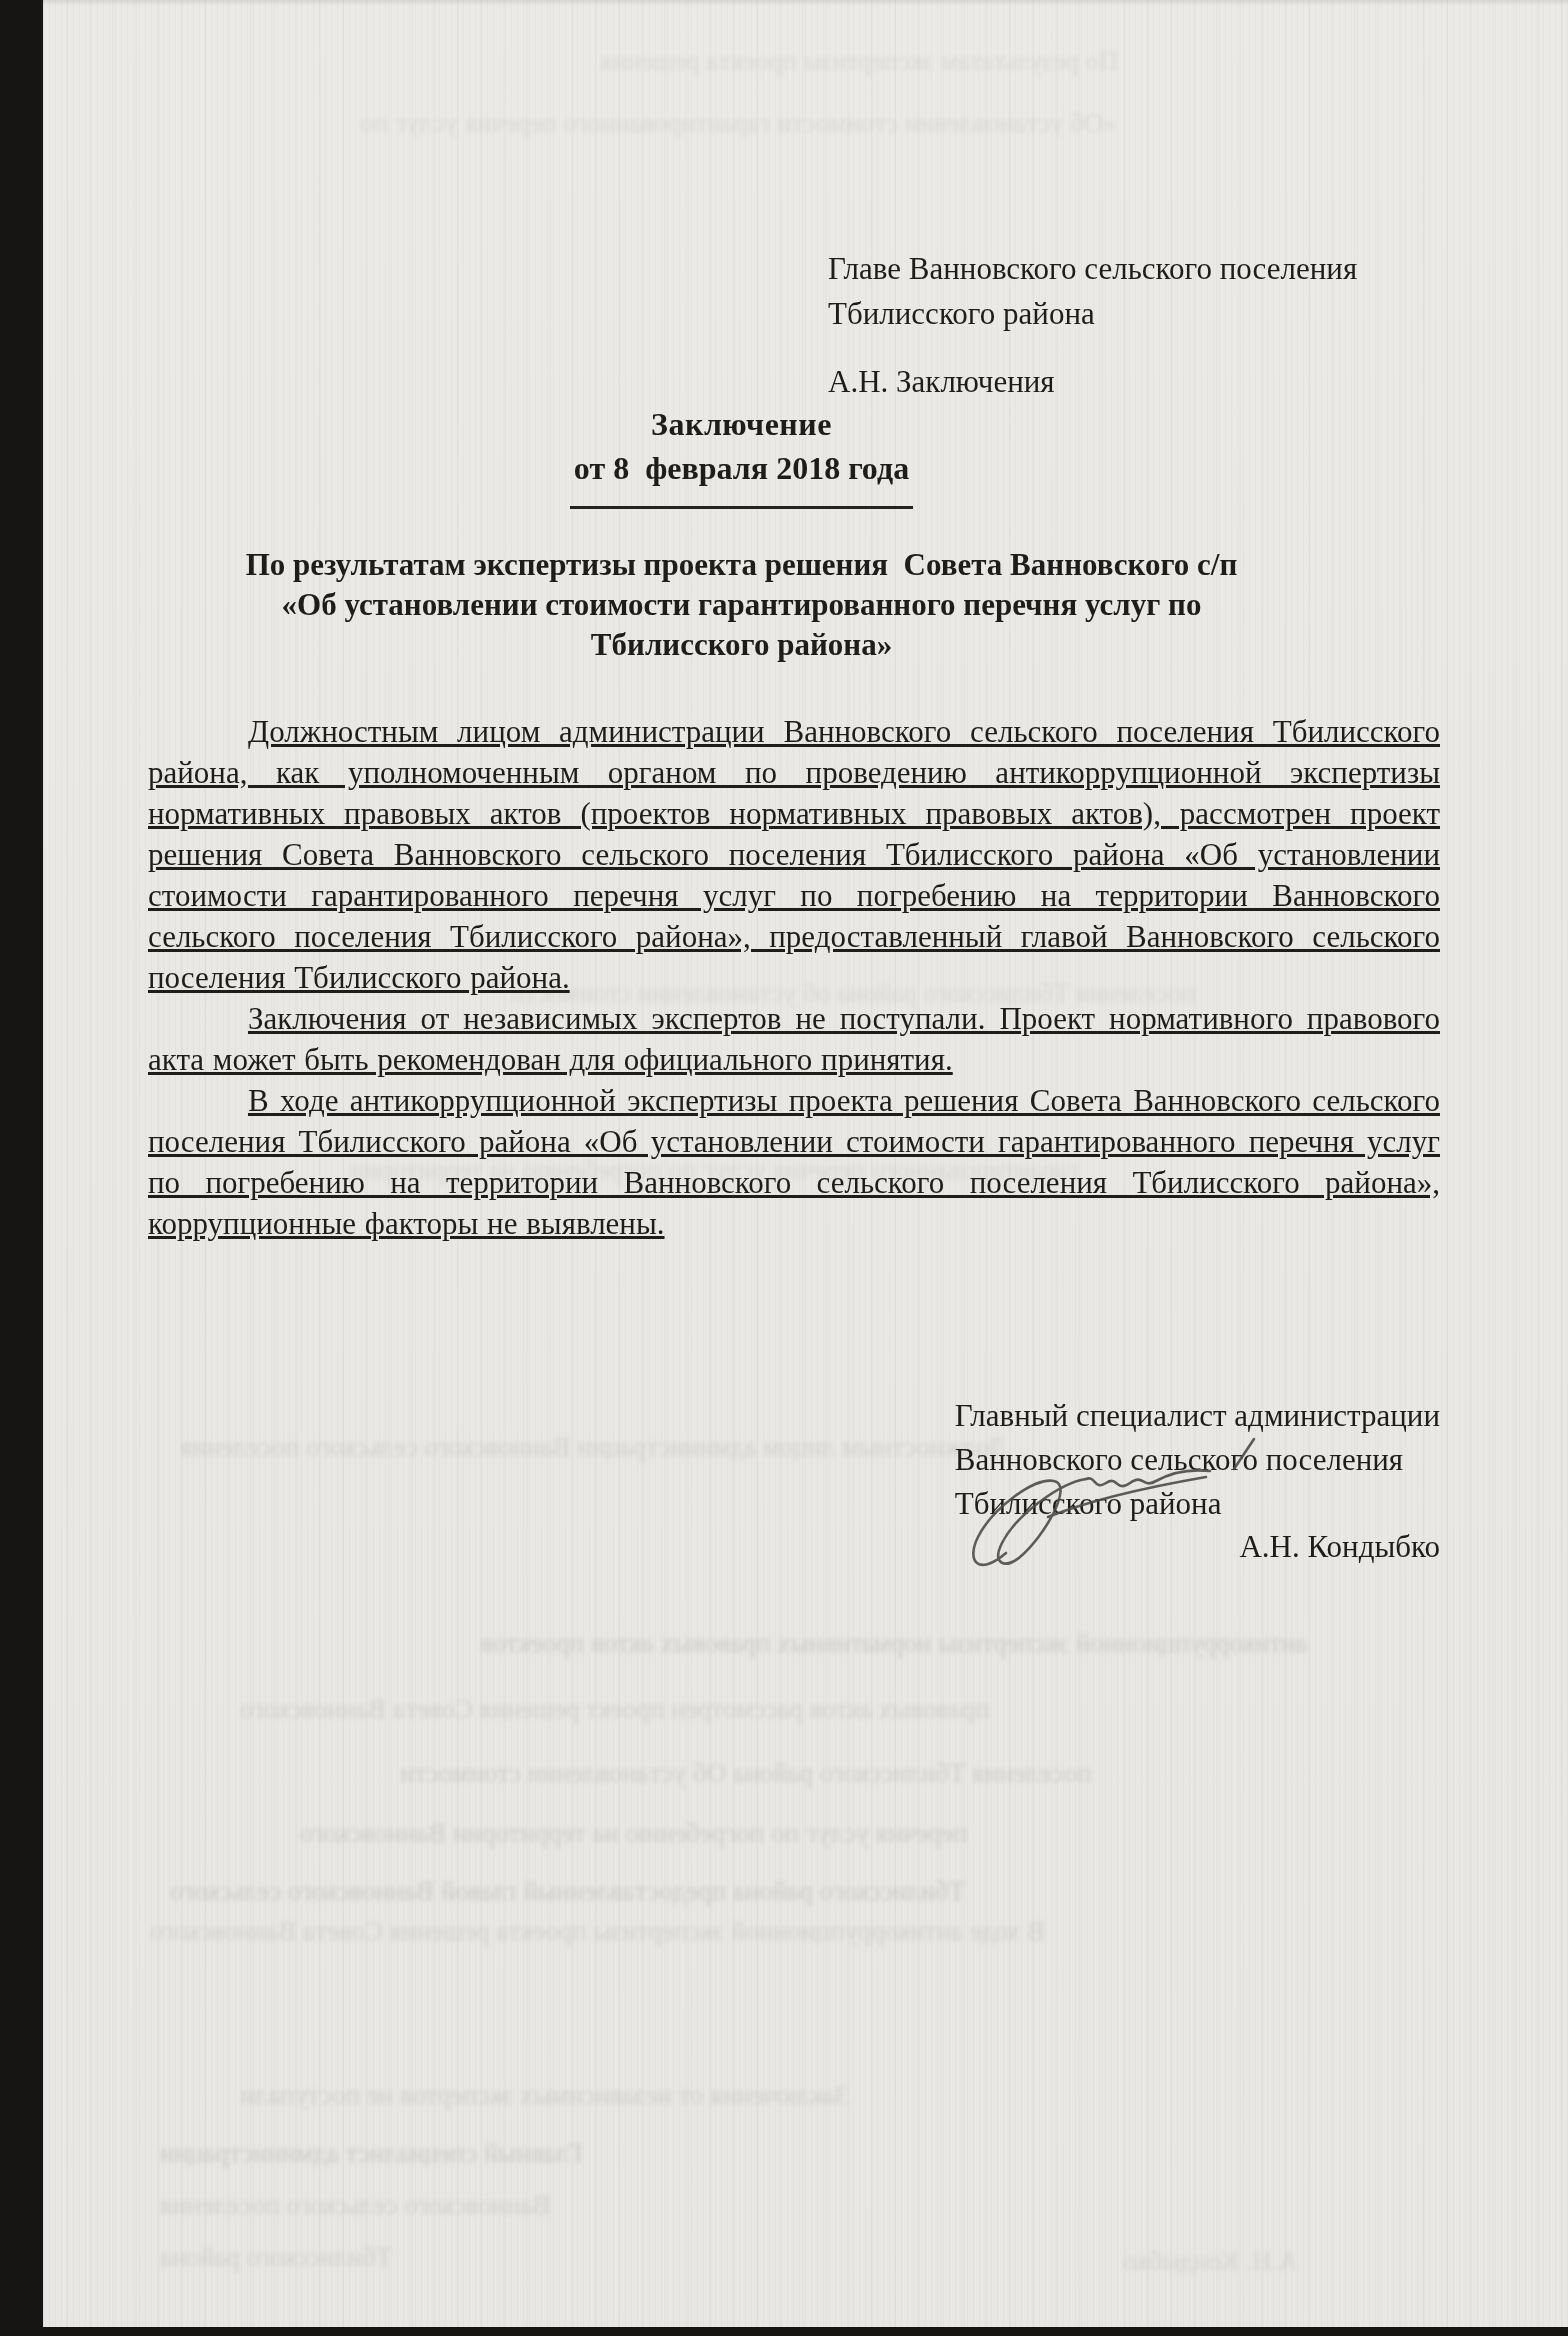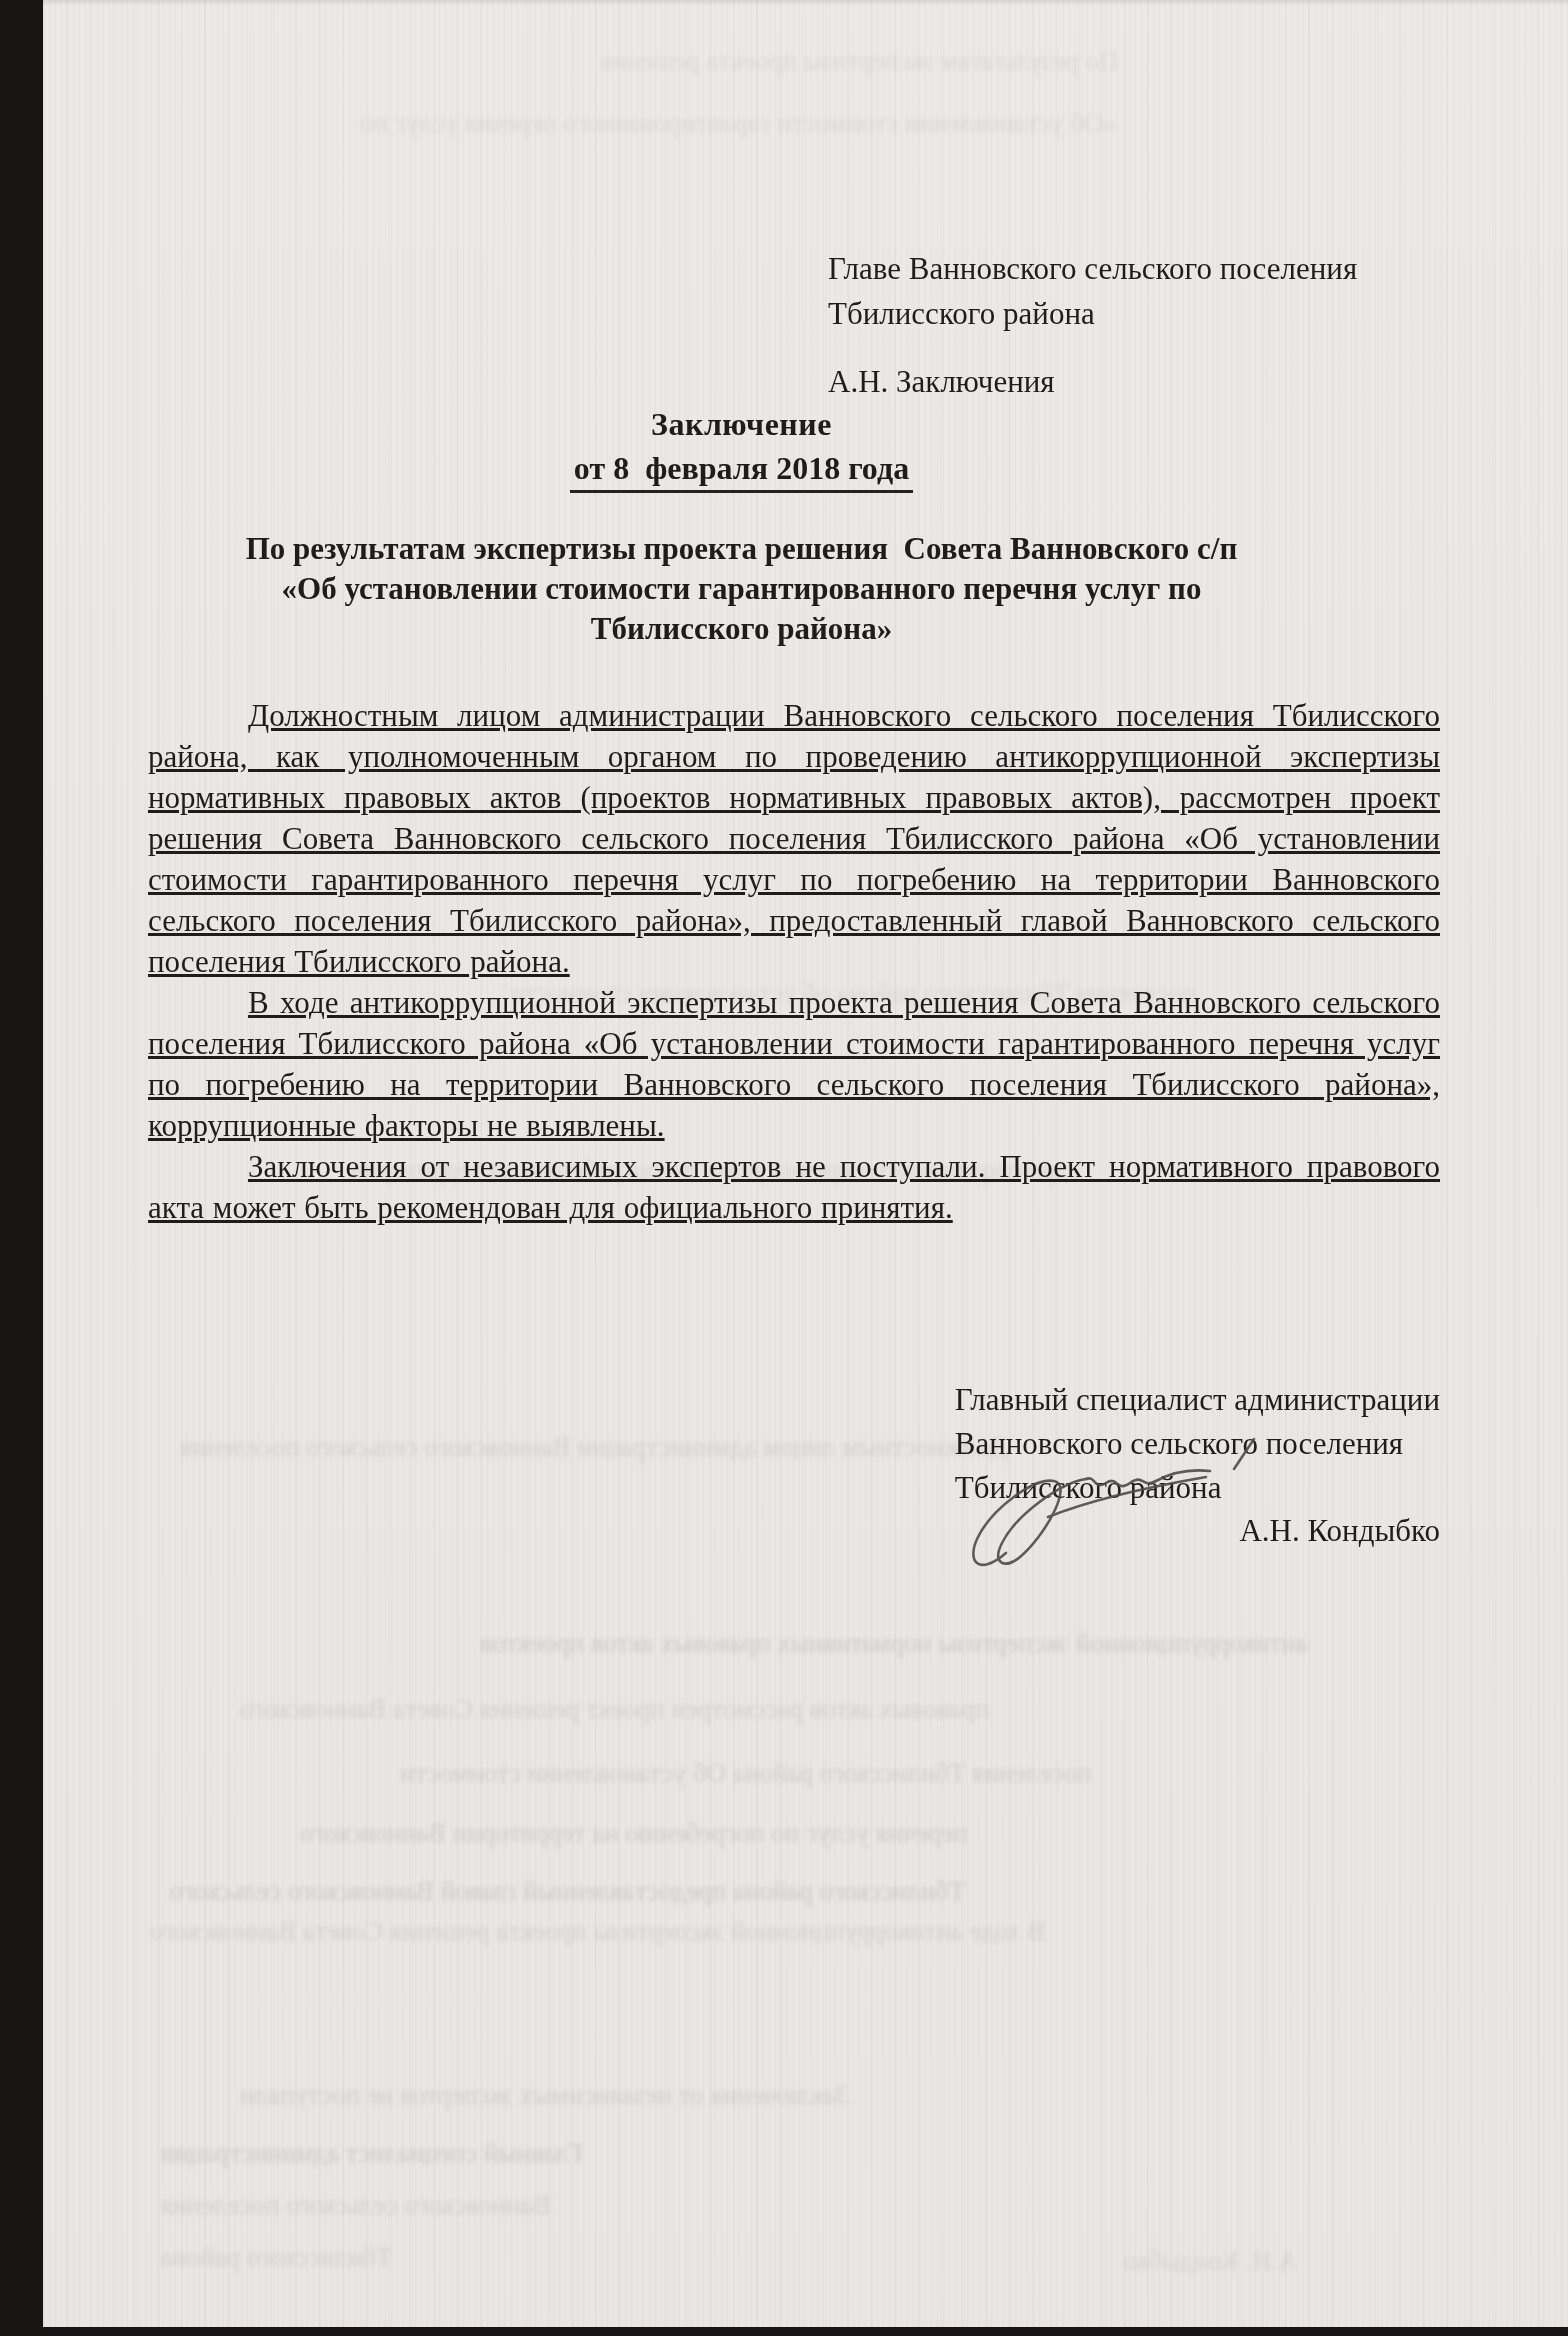--- a/index.html
+++ b/index.html
@@ -35,21 +35,21 @@
     padding-top:230px;
   }
   .addressee { margin-left:680px; line-height:45px; }
   .recipient-name { margin-top:23px; }
 
   .headings { width:1187px; text-align:center; }
   .doc-title { font-weight:bold; font-size:32px; letter-spacing:.5px; }
   .doc-date-wrap { margin-top:3px; }
   .doc-date {
     display:inline-block; font-weight:bold; font-size:32px; white-space:pre;
-    border-bottom:3px solid #24231f; padding:0 4px 1px 4px;
+    border-bottom:3px solid #24231f; padding:0 4px 17px 4px;
   }
   .subject { margin-top:36px; font-weight:bold; line-height:40px; }
   .subject div { white-space:pre; }
 
   .body { margin-top:46px;text-decoration:underline; }
   .para { text-align:justify; text-indent:100px; word-spacing:1px; }
 
   .sig-row {
     margin-top:150px;
     display:flex; justify-content:space-between; align-items:flex-end;flex-direction:column;
@@ -108,22 +108,22 @@
       </div>
       <div class="subject">
         <div>По результатам экспертизы проекта решения  Совета Ванновского с/п</div>
         <div>«Об установлении стоимости гарантированного перечня услуг по</div>
         <div>Тбилисского района»</div>
       </div>
     </div>
 
     <div class="body">
       <div class="para">Должностным лицом администрации Ванновского сельского поселения Тбилисского района, как уполномоченным органом по проведению антикоррупционной экспертизы нормативных правовых актов (проектов нормативных правовых актов), рассмотрен проект решения Совета Ванновского сельского поселения Тбилисского района «Об установлении стоимости гарантированного перечня услуг по погребению на территории Ванновского сельского поселения Тбилисского района», предоставленный главой Ванновского сельского поселения Тбилисского района.</div>
+      <div class="para">Заключения от независимых экспертов не поступали. Проект нормативного правового акта может быть рекомендован для официального принятия.</div>
       <div class="para">В ходе антикоррупционной экспертизы проекта решения Совета Ванновского сельского поселения Тбилисского района «Об установлении стоимости гарантированного перечня услуг по погребению на территории Ванновского сельского поселения Тбилисского района», коррупционные факторы не выявлены.</div>
-      <div class="para">Заключения от независимых экспертов не поступали. Проект нормативного правового акта может быть рекомендован для официального принятия.</div>
     </div>
 
     <div class="sig-row">
       <div class="sig-position">
         <div>Главный специалист администрации</div>
         <div>Ванновского сельского поселения</div>
         <div>Тбилисского района</div>
       </div>
       <div class="sig-name">А.Н. Кондыбко</div>
     </div>

